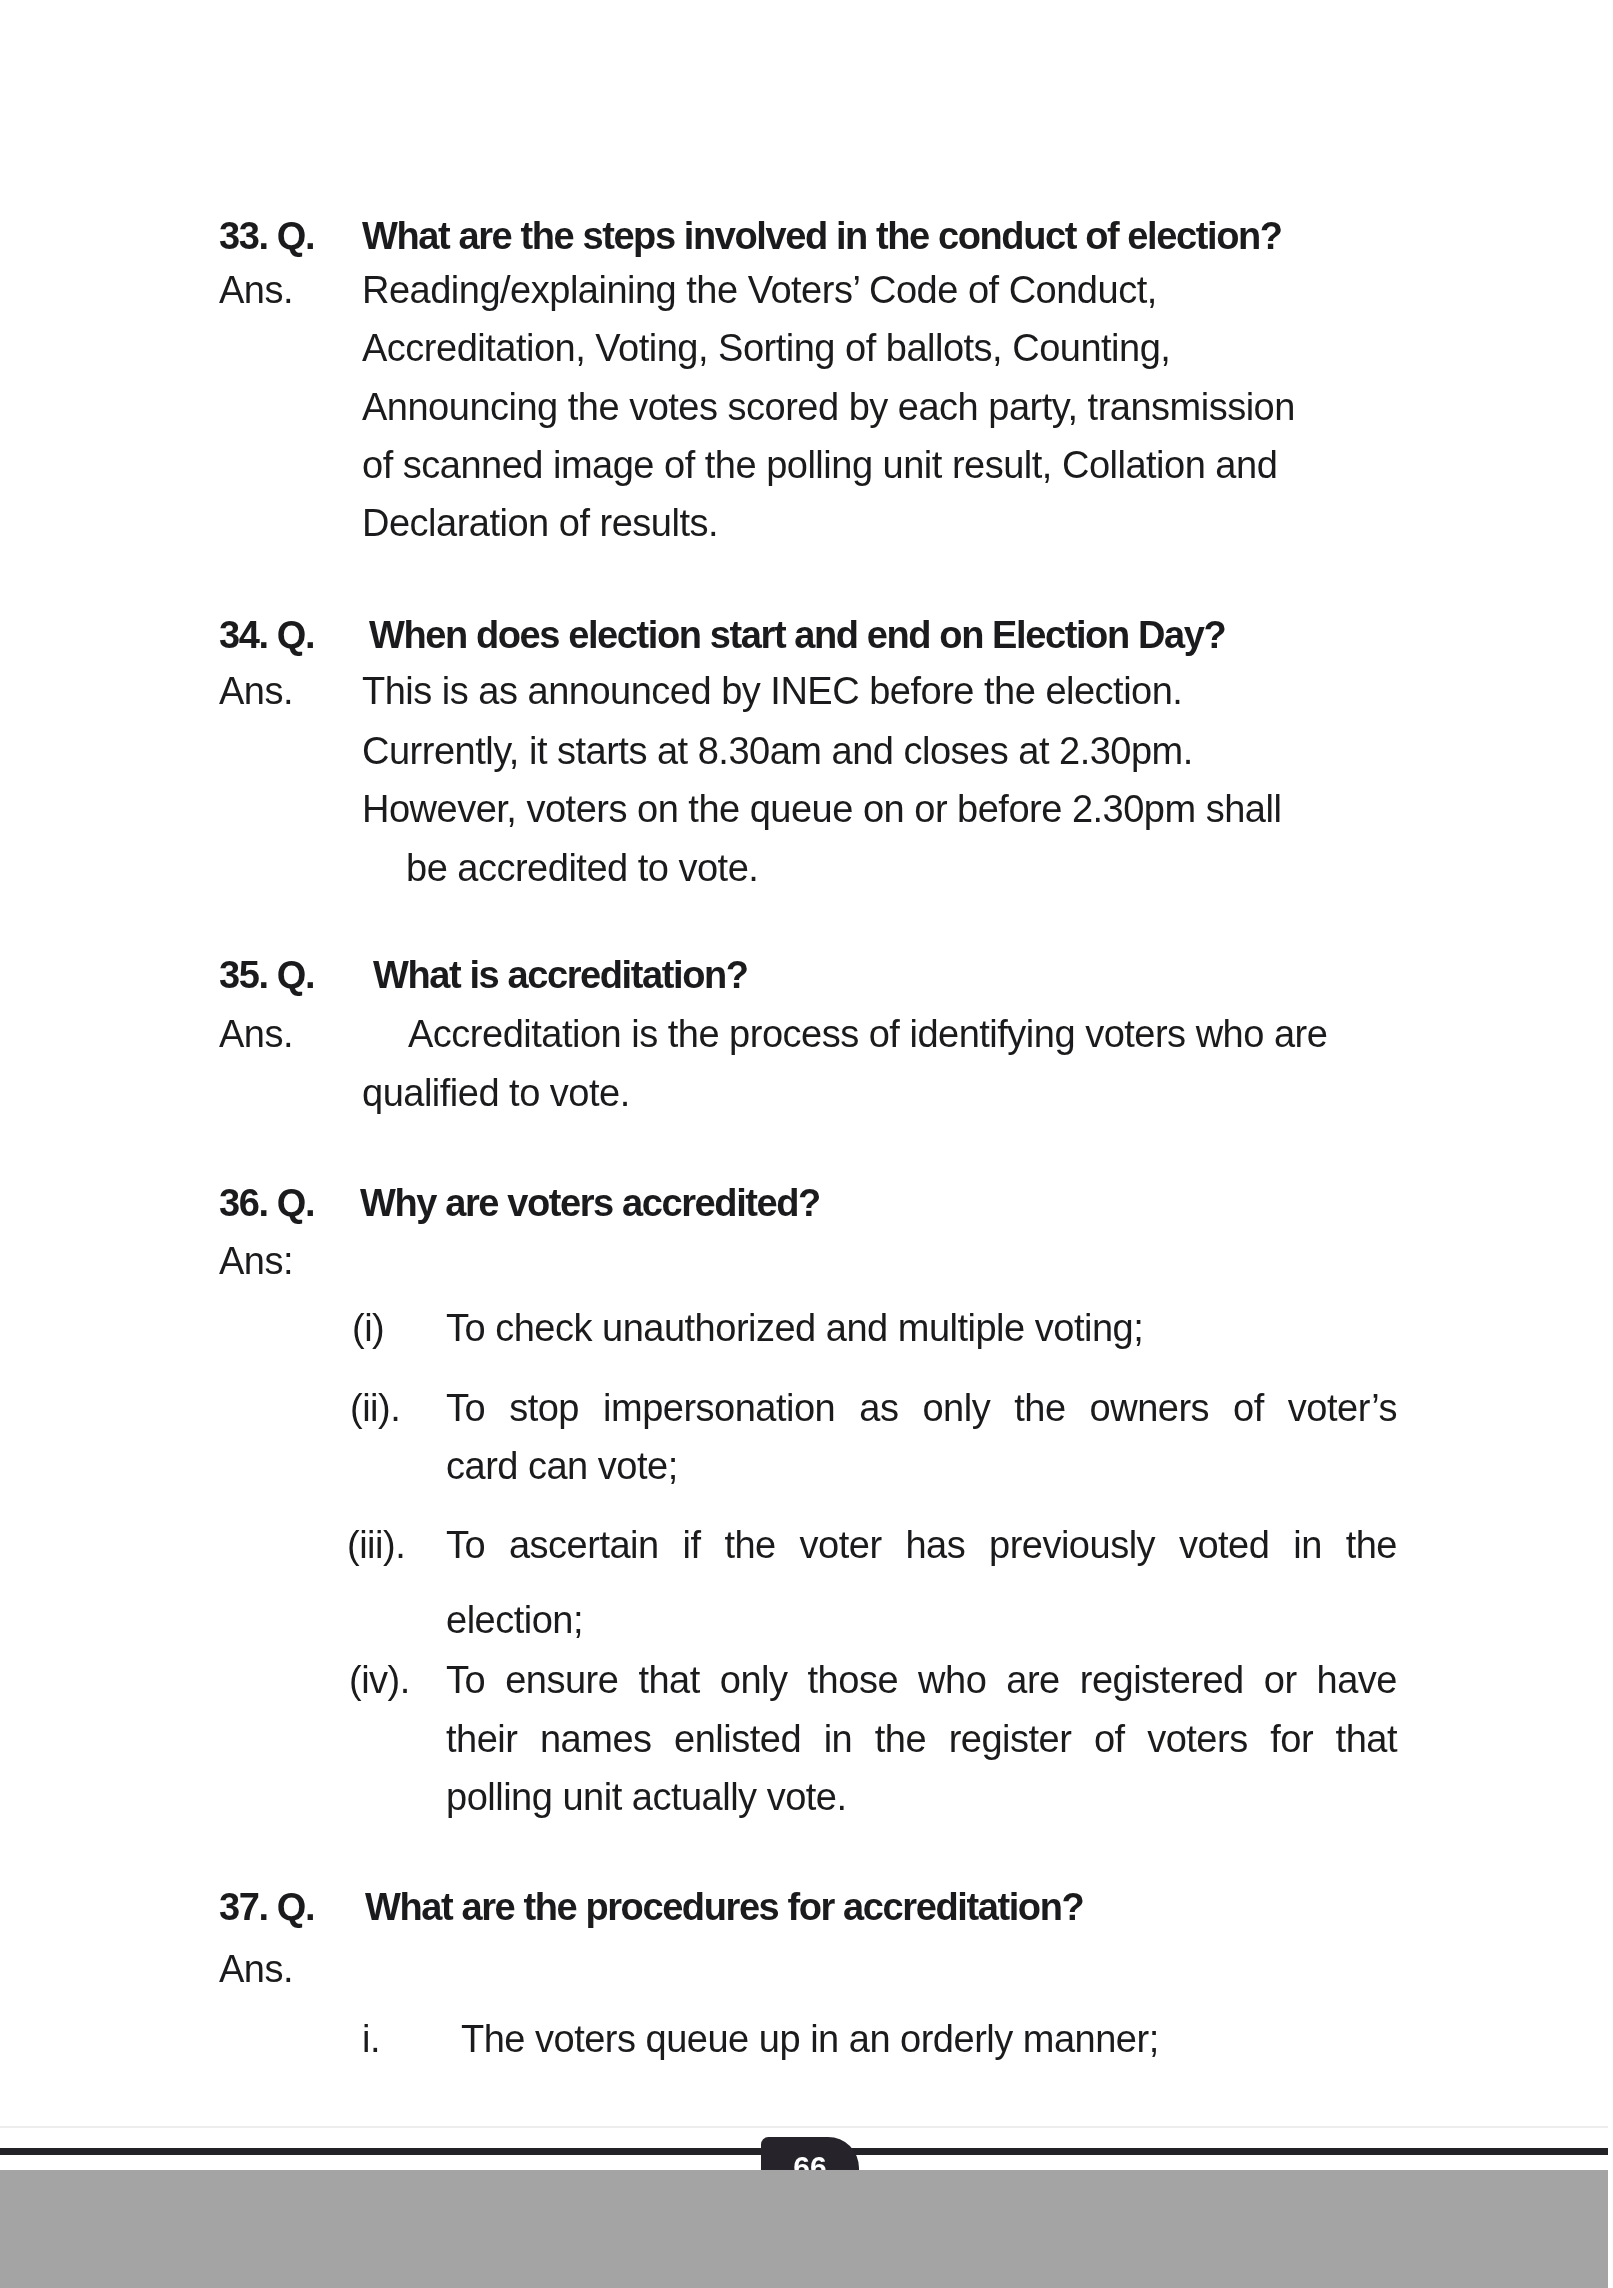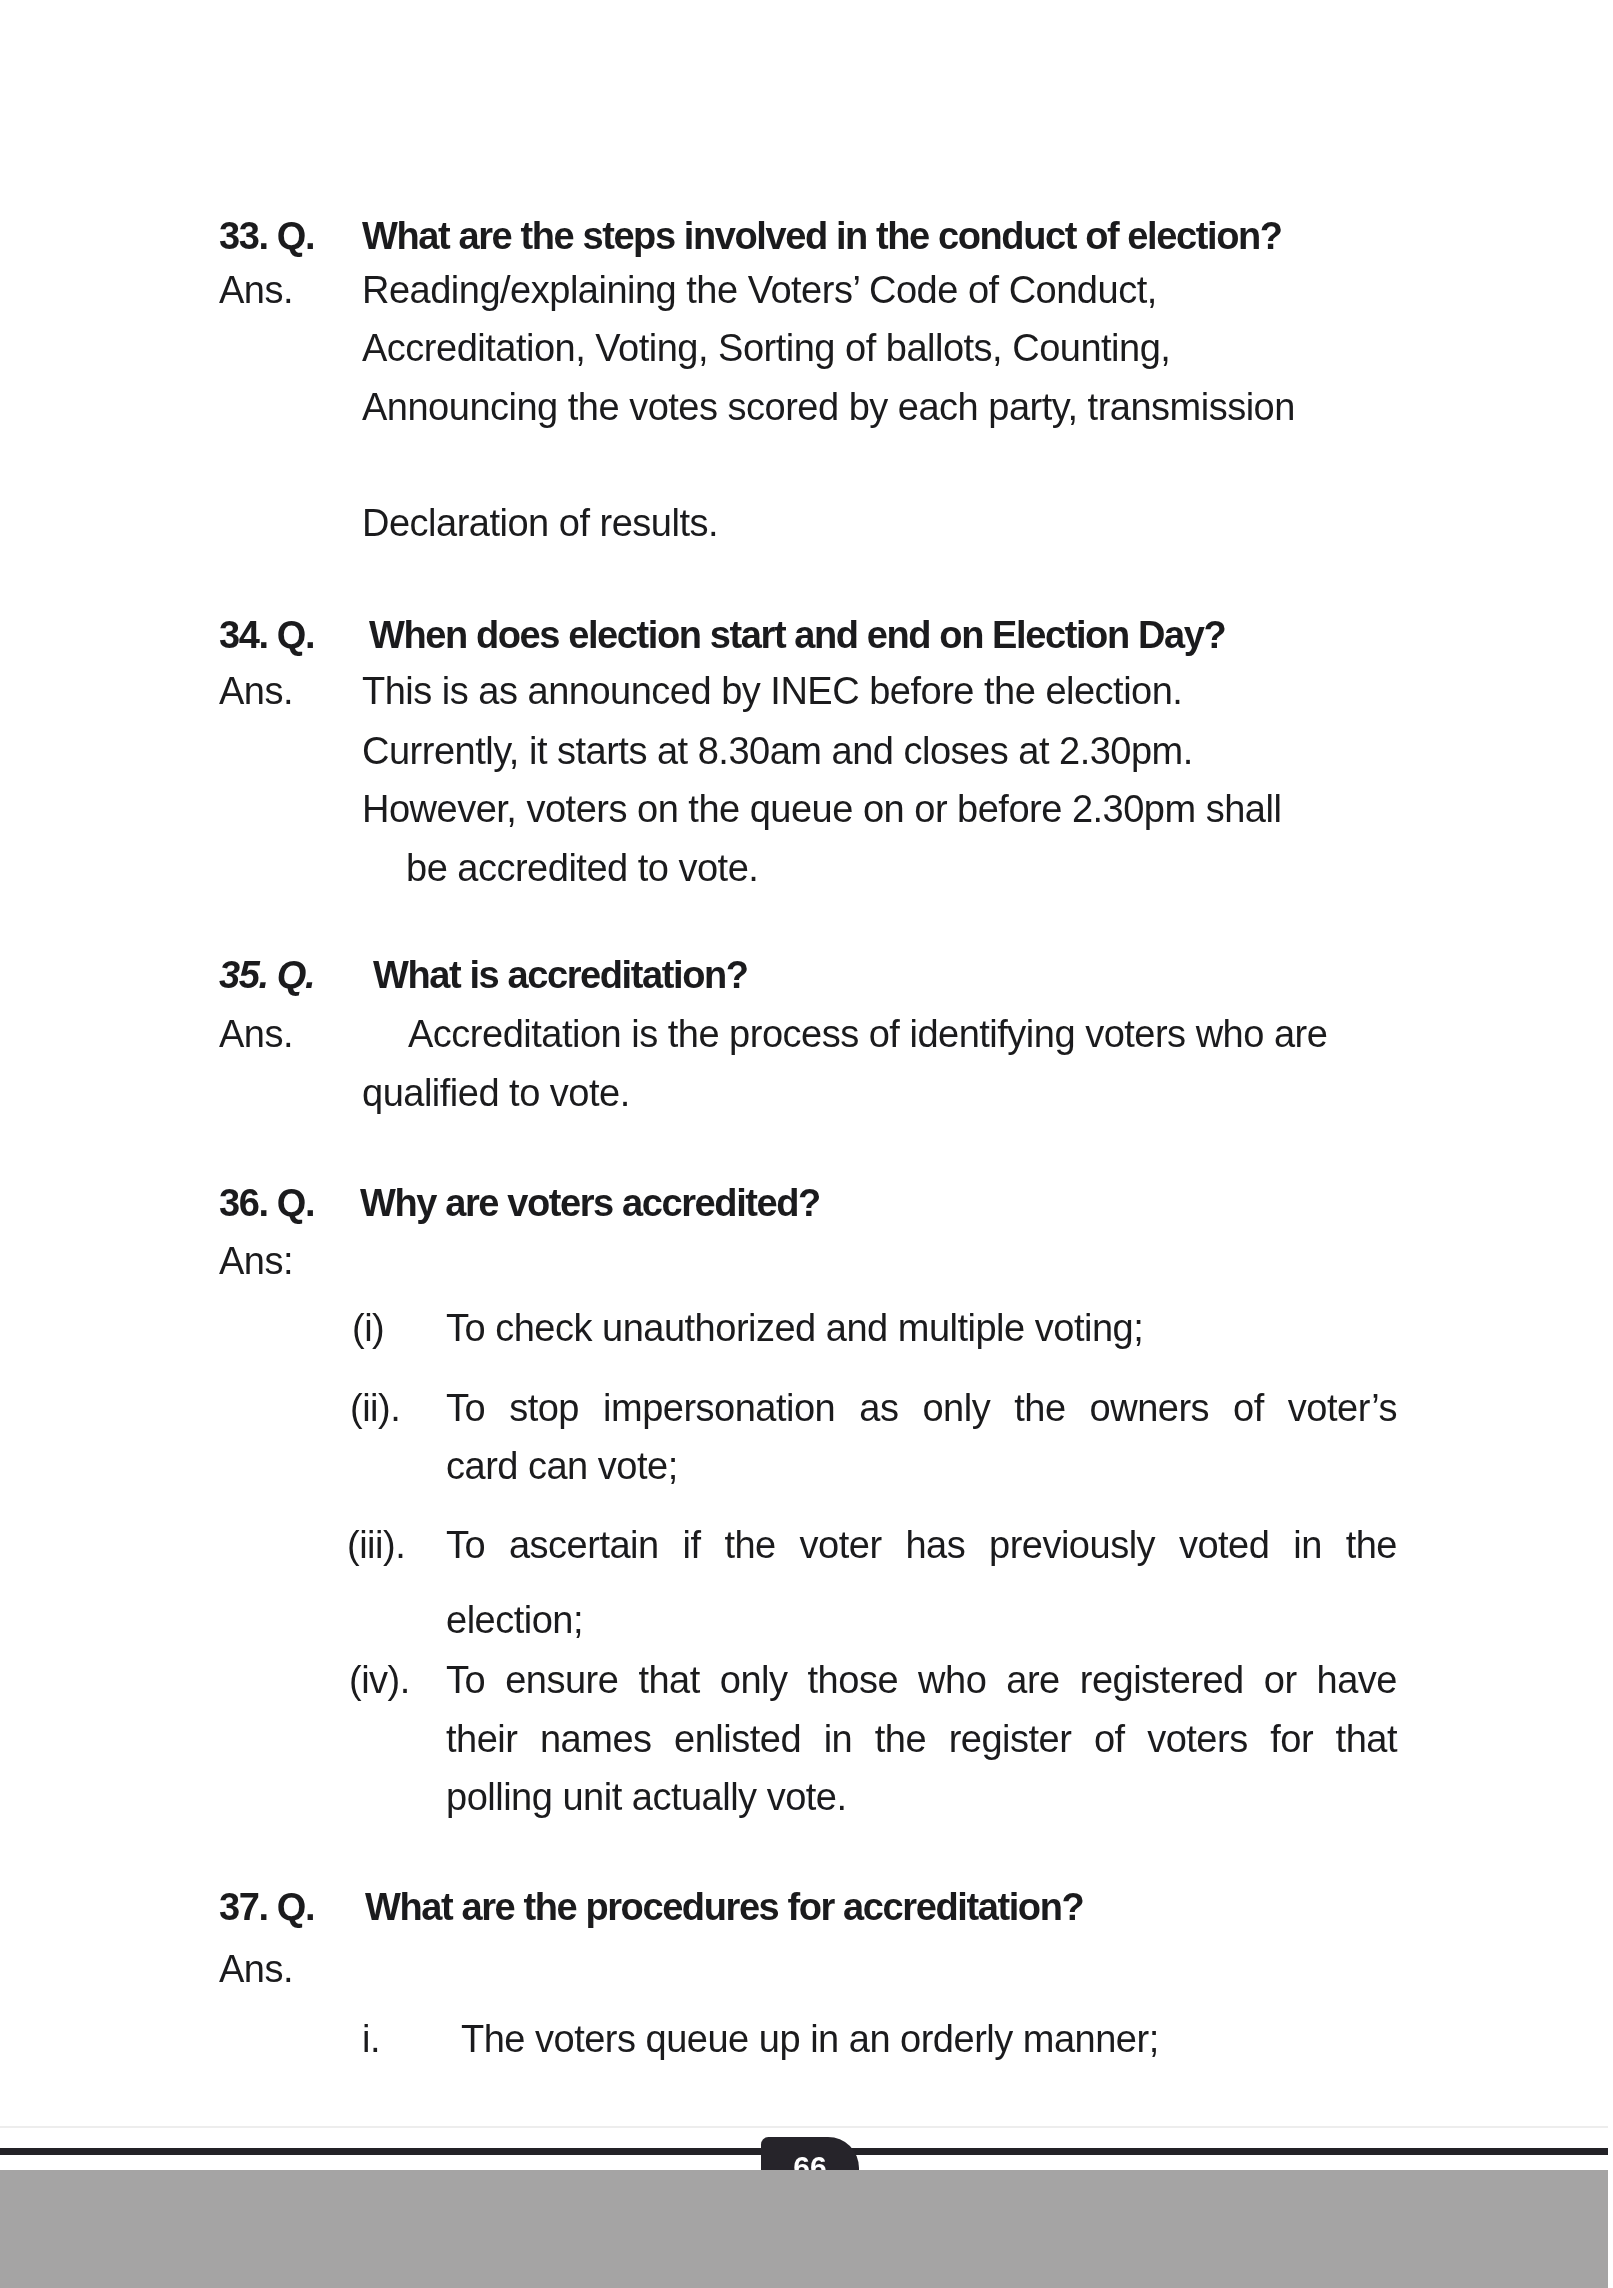--- a/index.html
+++ b/index.html
@@ -66,31 +66,32 @@
 <body>
 
 <div class="page" style="color: rgb(27, 27, 29);">
 
   <div class="ln b" style="left:219px; top:215px;">33. Q.</div>
   <div class="ln b" style="left:362px; top:215px;">What are the steps involved in the conduct of election?</div>
   <div class="ln" style="left:219px; top:269px;">Ans.</div>
   <div class="ln" style="left:362px; top:269px;">Reading/explaining the Voters’ Code of Conduct,</div>
   <div class="ln" style="left:362px; top:327px;">Accreditation, Voting, Sorting of ballots, Counting,</div>
   <div class="ln" style="left:362px; top:386px;">Announcing the votes scored by each party, transmission</div>
+  <div class="ln" style="left:362px; top:444px;">of scanned image of the polling unit result, Collation and</div>
   <div class="ln" style="left:362px; top:502px;">Declaration of results.</div>
 
   <div class="ln b" style="left:219px; top:614px;">34. Q.</div>
   <div class="ln b" style="left:369px; top:614px;">When does election start and end on Election Day?</div>
   <div class="ln" style="left:219px; top:670px;">Ans.</div>
   <div class="ln" style="left:362px; top:670px;">This is as announced by INEC before the election.</div>
   <div class="ln" style="left:362px; top:730px;">Currently, it starts at 8.30am and closes at 2.30pm.</div>
   <div class="ln" style="left:362px; top:788px;">However, voters on the queue on or before 2.30pm shall</div>
   <div class="ln" style="left:362px; top:847px;margin-left:44px;">be accredited to vote.</div>
 
-  <div class="ln b" style="left:219px; top:954px;font-style:italic;">35. Q.</div>
+  <div class="ln b" style="left:219px; top:954px;">35. Q.</div>
   <div class="ln b" style="left:373px; top:954px;">What is accreditation?</div>
   <div class="ln" style="left:219px; top:1013px;">Ans.</div>
   <div class="ln" style="left:362px; top:1013px;margin-left:46px;">Accreditation is the process of identifying voters who are</div>
   <div class="ln" style="left:362px; top:1072px;">qualified to vote.</div>
 
   <div class="ln b" style="left:219px; top:1182px;">36. Q.</div>
   <div class="ln b" style="left:360px; top:1182px;">Why are voters accredited?</div>
   <div class="ln" style="left:219px; top:1240px;">Ans:</div>
 
   <div class="ln" style="left:352px; top:1307px;">(i)</div>

